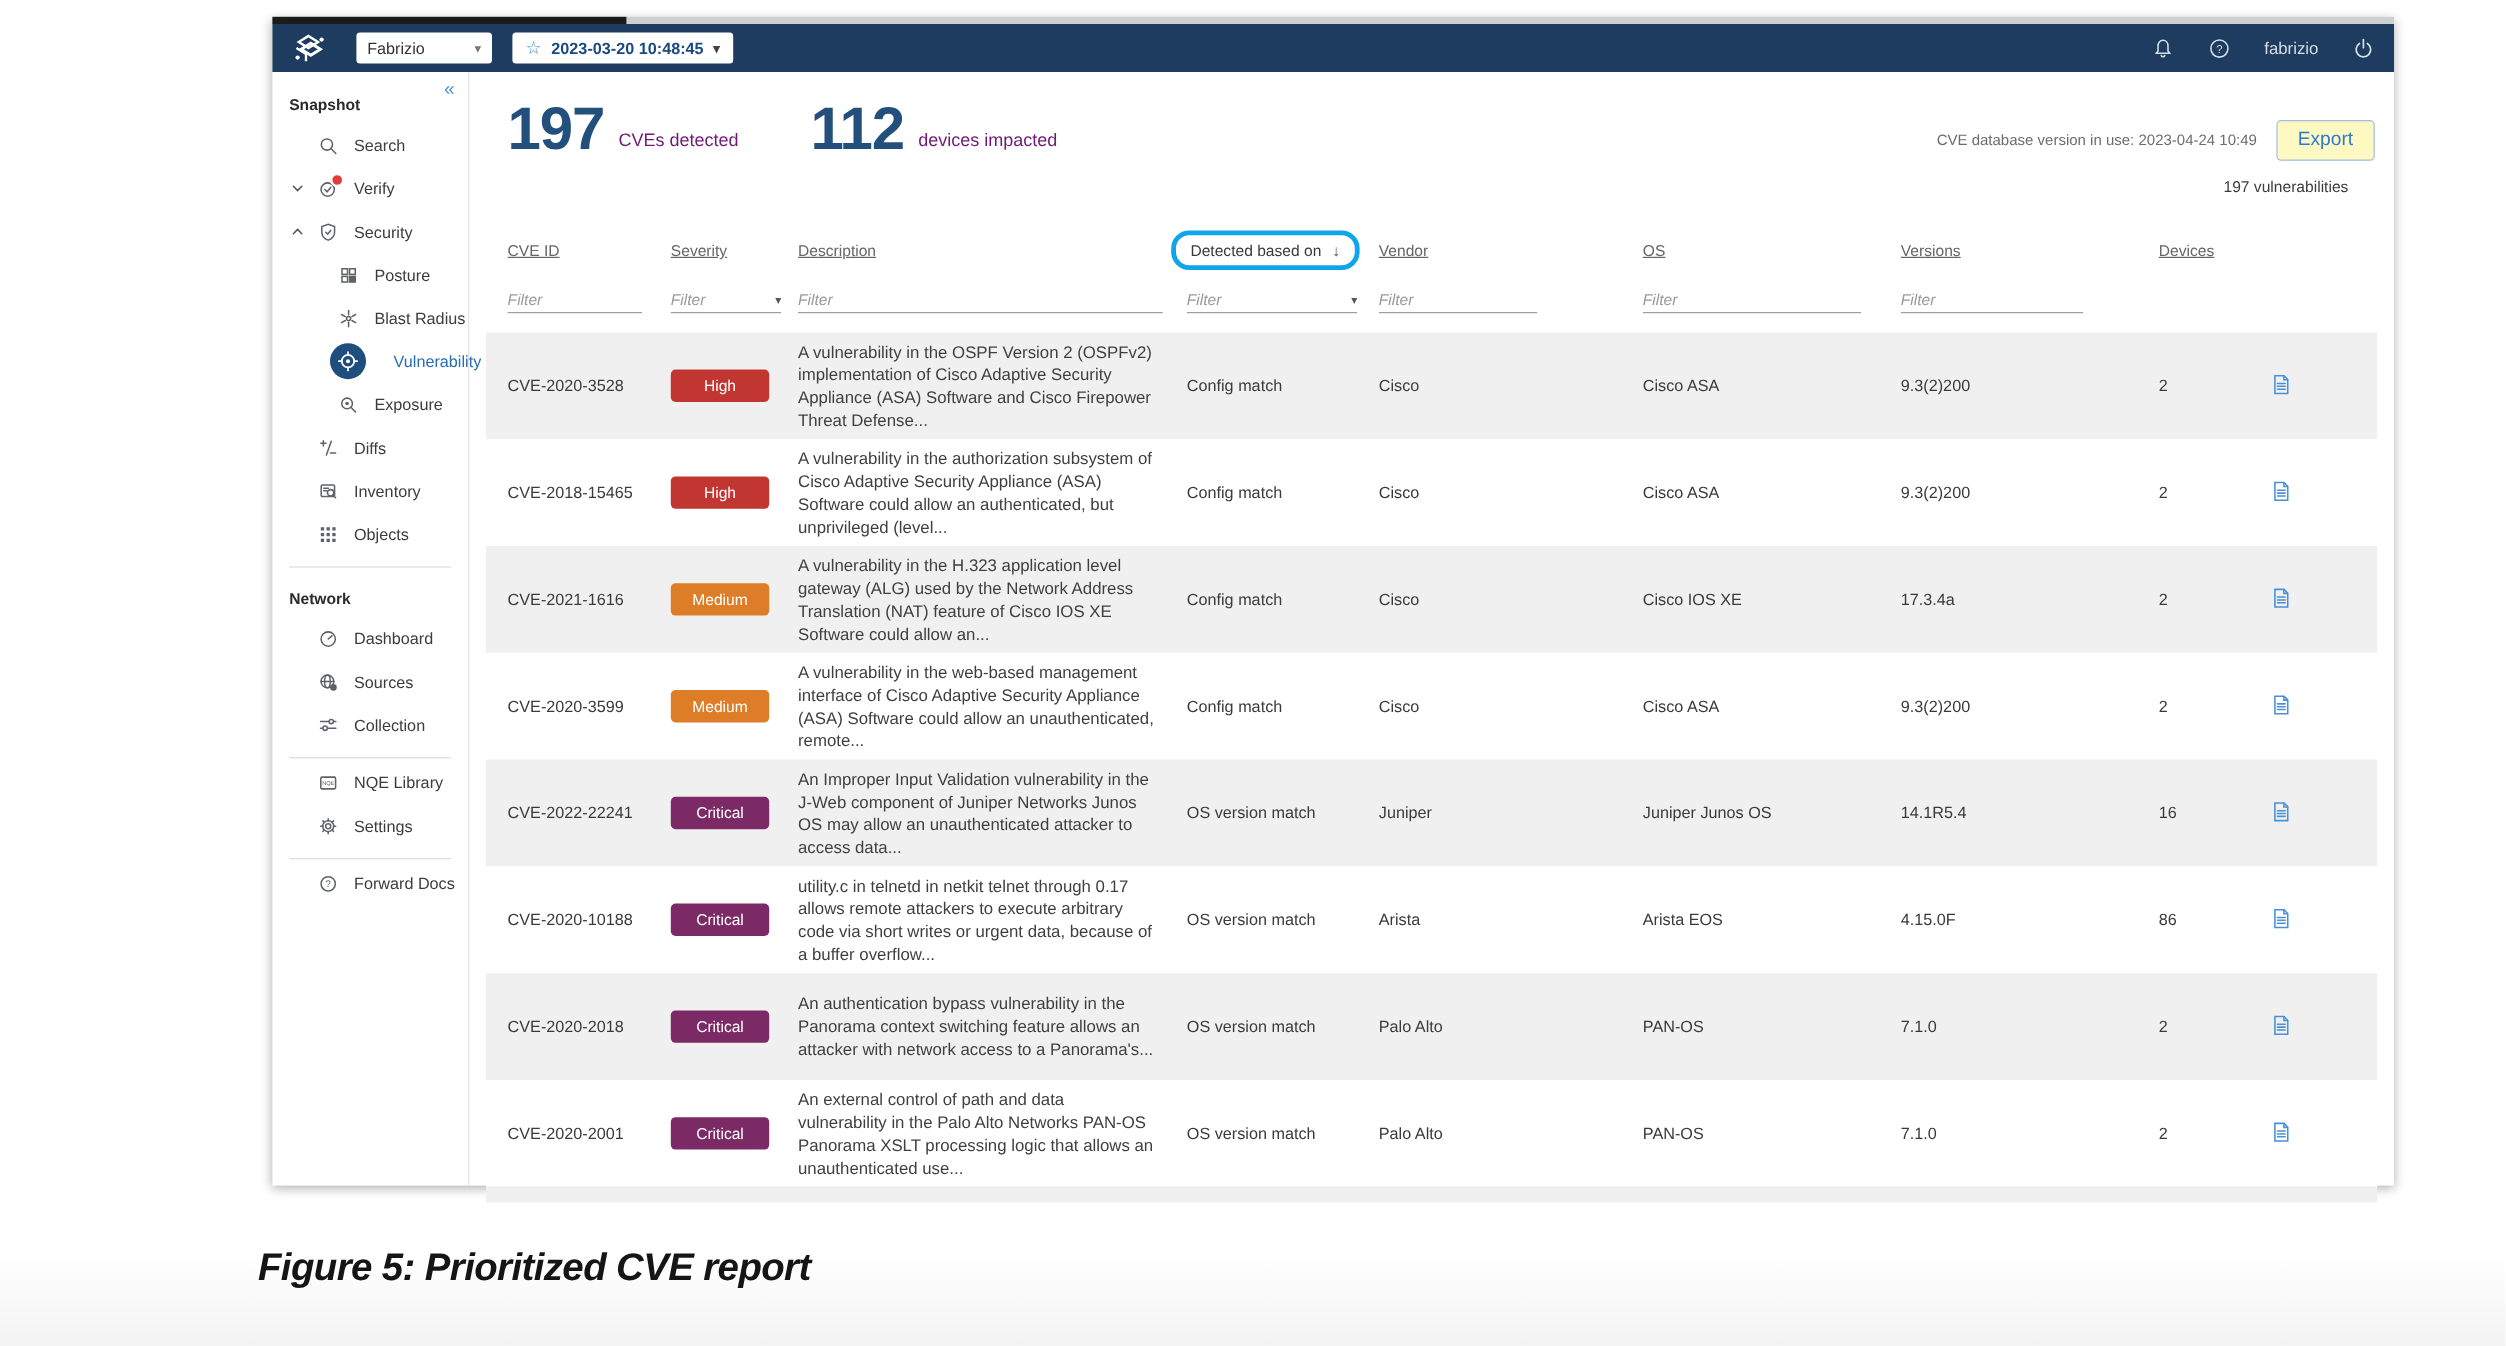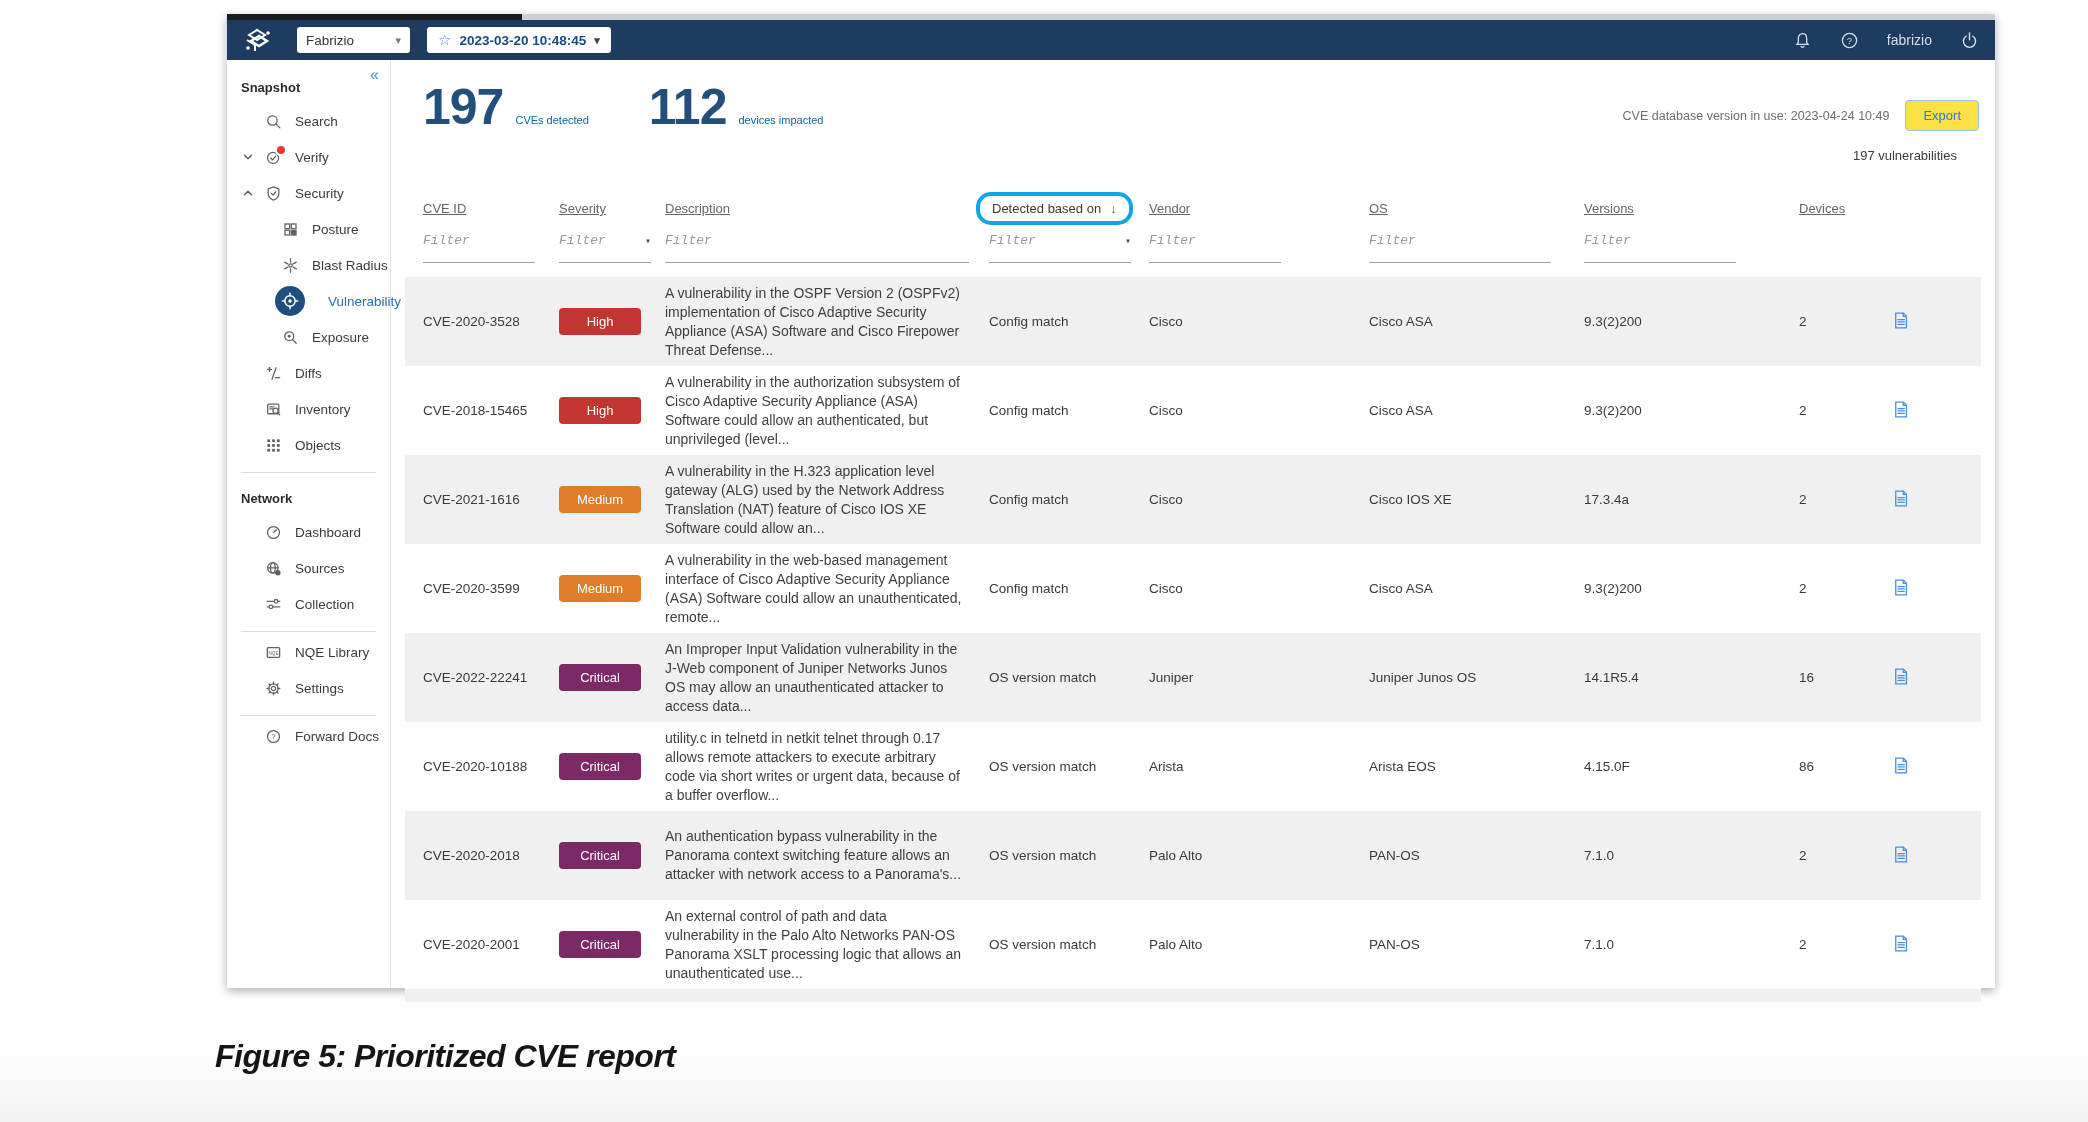--- a/index.html
+++ b/index.html
@@ -46,37 +46,37 @@
   .side-label { margin-left:13px; white-space:nowrap; }
   .side-item.selected .side-label { color:#2a6db0; font-weight:500; margin-left:23px; }
   .badge-dot { position:absolute; top:-4px; right:-5px; width:12px; height:12px; border-radius:50%;
                background:#e23b3a; border:2px solid #fff; }
   .side-divider { border-top:1px solid #dcdcdc; margin:9px 14px 2px 14px; }
 
   
   .main { flex:1; position:relative; padding:0 14px 0 32px; }
   .stats-row { display:flex; align-items:flex-end; padding-top:22px; height:70px; }
   .stat-number { font-size:50px; font-weight:600; color:#234f7c; line-height:.9; letter-spacing:-1px; }
-  .stat-label { font-size:11px; color:#0369a1; margin:0 0 4px 12px; }
+  .stat-label { font-size:15px; color:#701a75; margin:0 0 4px 12px; }
   .stat2 { margin-left:60px; }
   .header-right { position:absolute; top:40px; right:16px; display:flex; align-items:center; gap:16px; }
   .db-version { font-size:12.5px; color:#6d6d6d; }
-  .export-btn { border:1px solid #9dbde4; background:#fde047; color:#2e7ad1; font-size:13px; font-weight:500;
+  .export-btn { border:1px solid #9dbde4; background:#fef9c3; color:#2e7ad1; font-size:16px; font-weight:500;
                 border-radius:4px; padding:7px 17px; cursor:pointer; font-family:inherit; }
   .vuln-count { position:absolute; top:88px; right:38px; font-size:13px; color:#3c3c3c; }
 
   
   .grid { display:grid; grid-template-columns:136px 106px 324px 160px 220px 215px 215px 92px 40px; align-items:center; }
   .table { margin-top:62px; }
   .th { font-size:13px; color:#666;text-decoration:underline; }
   .detected-pill { display:inline-flex; align-items:center; gap:9px; border:4px solid #0ea5e9; border-radius:15px;
                    padding:5px 12px; margin-left:-13px; color:#3a3a3a; cursor:pointer; }
   .arrow { color:#555; font-size:13px; line-height:1; }
   .filters { margin-top:8px; height:28px; align-items:flex-end; }
-  .filter-box { display:flex; align-items:center; border-bottom:1px solid #9e9e9e; padding-bottom:14px;font-family:Liberation Mono, monospace; }
+  .filter-box { display:flex; align-items:center; border-bottom:1px solid #9e9e9e; padding-bottom:3px; }
   .filter-box input { border:none; outline:none; background:transparent; width:100%; font-family:inherit;
                       font-size:13px; font-style:italic; color:#555; }
   .filter-box input::placeholder { color:#9a9a9a; font-style:italic; }
   .filter-box .caret { color:#555; font-size:10px; margin-left:2px; }
   .w-cve{width:112px}.w-sev{width:92px}.w-desc{width:304px}.w-det{width:142px}.w-ven{width:132px}.w-os{width:182px}.w-ver{width:152px}
   .rows { margin-top:16px; }
   .trow { min-height:89px; margin-left:-18px; padding-left:18px; cursor:pointer; }
   .trow.odd { background:#f0f0f0; }
   .trow.even { background:#ffffff; }
   .cell { font-size:13.5px; color:#3a3a3a; }

